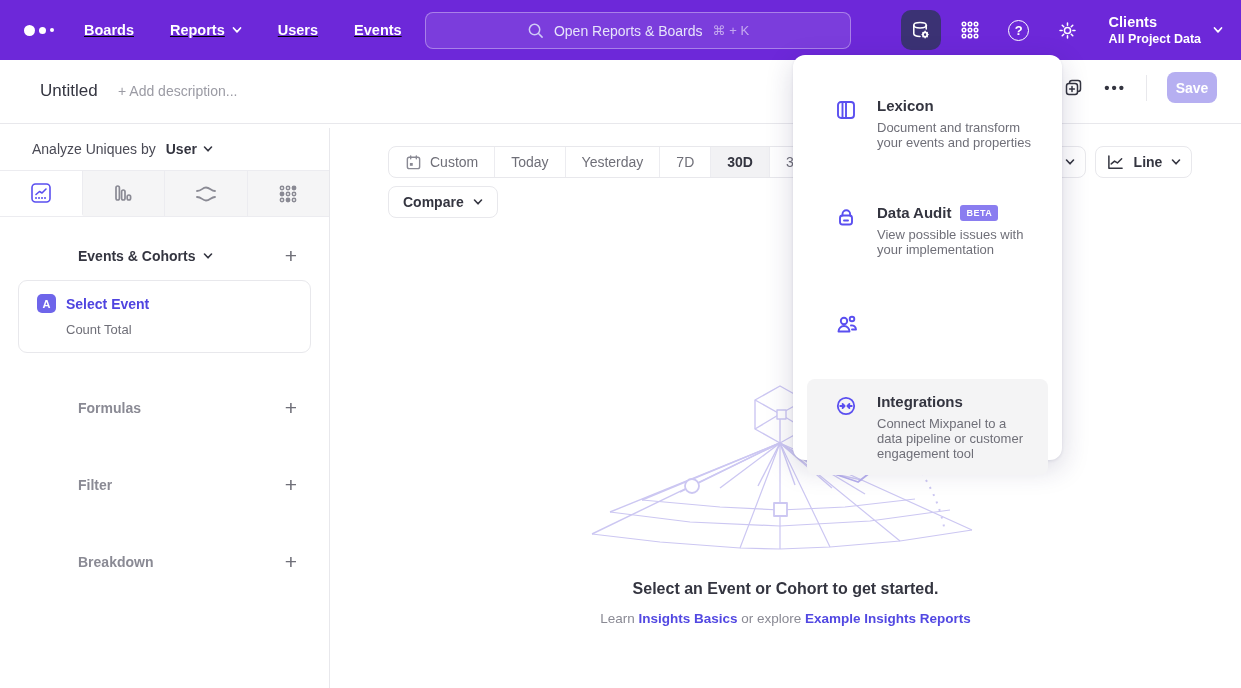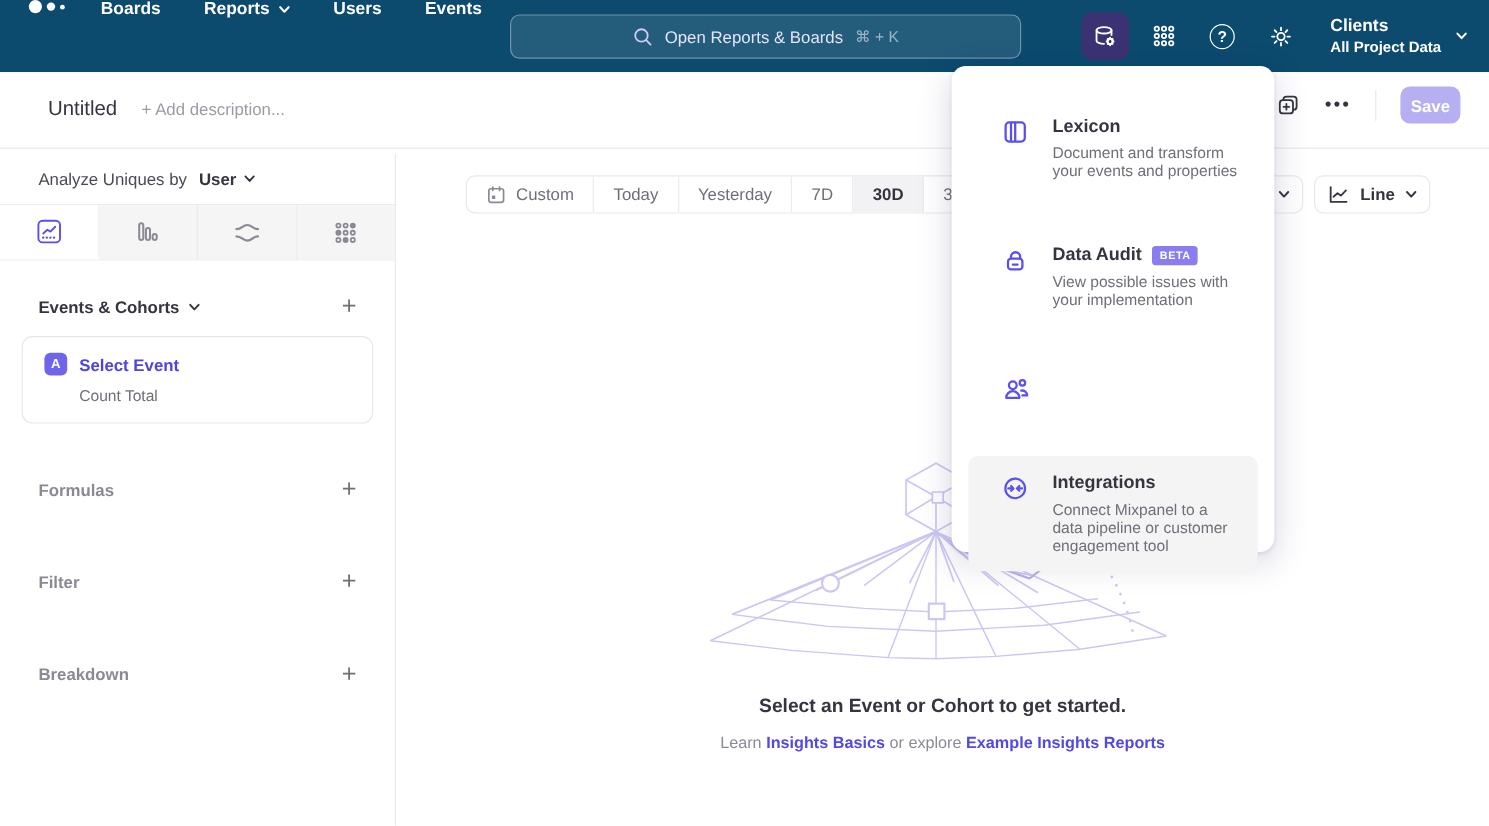--- a/index.html
+++ b/index.html
@@ -1,20 +1,20 @@
 <!DOCTYPE html>
 <html><head>
 <meta charset="utf-8">
 <style>
   * { margin:0; padding:0; box-sizing:border-box; }
   html,body { width:1241px; height:688px; overflow:hidden; font-family:"Liberation Sans", sans-serif; background:#fff; }
   .app { position:relative; width:1241px; height:688px; }
 
   
-  .topbar { position:absolute; left:0; top:0; width:100%; height:60px; background:#0c4a6e; display:flex; align-items:flex-start; }
+  .topbar { position:absolute; left:0; top:0; width:100%; height:60px; background:#6d28d9; display:flex; align-items:center;text-decoration:underline; }
   .logo { display:flex; align-items:center; gap:4px; margin-left:24px; width:40px; }
   .logo .d1{ width:11px;height:11px;border-radius:50%;background:#fff; }
   .logo .d2{ width:7px;height:7px;border-radius:50%;background:#fff; }
   .logo .d3{ width:4px;height:4px;border-radius:50%;background:#fff; }
   .nav { display:flex; align-items:center; gap:36px; margin-left:20px; }
   .nav-item { color:#fff; font-size:14.5px; font-weight:600; display:flex; align-items:center; gap:7px; cursor:pointer; }
   .chev-w { width:10px; height:10px; }
   .searchbox { position:absolute; left:425px; top:12px; width:426px; height:37px; background:rgba(255,255,255,0.10); border:1px solid rgba(255,255,255,0.35); border-radius:8px; display:flex; align-items:center; justify-content:center; gap:10px; color:#e6e4fb; font-size:14px; }
   .searchbox .shortcut { color:rgba(255,255,255,0.55); font-size:13px; }
   .top-right { position:absolute; right:18px; top:0; height:60px; display:flex; align-items:center; gap:9px; }
@@ -38,21 +38,21 @@
   
   .sidebar { position:absolute; left:0; top:128px; width:330px; height:564px; background:#fff; border-right:1px solid #e8e8ec; }
   .analyze-row { height:42px; display:flex; align-items:center; padding-left:32px; gap:6px; font-size:14px; color:#4a4a55; }
   .analyze-row .val { font-weight:700; color:#343540; margin-left:4px; display:flex; align-items:center; gap:6px; cursor:pointer; }
   .tabs { display:flex; height:47px; border-top:1px solid #ececf0; border-bottom:1px solid #ececf0; }
   .tab { flex:1; display:flex; align-items:center; justify-content:center; background:#f5f5f6; border-right:1px solid #ececf0; cursor:pointer; }
   .tab:last-child { border-right:none; }
   .tab.active { background:#fff; border-bottom:2px solid #fff; }
   .side-pad { padding:0 32px 0 32px; }
   .section-head { margin-top:28px; display:flex; align-items:center; justify-content:space-between; }
-  .section-head .lbl { font-size:14px; font-weight:700; color:#343540; display:flex; align-items:center; gap:8px; cursor:pointer; }
+  .section-head .lbl { font-size:14px; font-weight:700; color:#343540; display:flex; align-items:center; gap:8px; cursor:pointer;margin-left:46px; }
   .section-head .lbl.muted { color:#8a8a94; font-weight:600; cursor:default; }
   .plus-btn { background:none; border:none; color:#6f6f78; font-size:21px; font-weight:400; line-height:1; cursor:pointer; }
   .event-card { margin:14px 18px 0 18px; border:1px solid #e8e8ec; border-radius:9px; padding:13px 18px 15px 18px; cursor:pointer; }
   .event-line { display:flex; align-items:center; gap:10px; }
   .abadge { width:19px; height:19px; border-radius:5px; background:#6e65ea; color:#fff; font-size:11px; font-weight:700; display:flex; align-items:center; justify-content:center; }
   .evt-name { color:#4f44e0; font-size:14px; font-weight:700; }
   .evt-metric { margin:9px 0 0 29px; color:#6f6f78; font-size:13px; }
   .gap-section { margin-top:44px; }
 
   
@@ -284,20 +284,26 @@
           <span>30D</span>
         </div>
       <div class="seg">
           <span>3M</span>
         </div>
       <div class="seg">
           <span>6M</span>
         </div>
     </div>
 
+    <div class="compare-btn">
+      <span>Compare</span>
+      <svg width="10" height="10" viewBox="0 0 10 10">
+          <polyline points="1.5,3 5,6.8 8.5,3" fill="none" stroke="#343540" stroke-width="1.6" stroke-linecap="round" stroke-linejoin="round"></polyline>
+        </svg>
+    </div>
 
     <div class="interval-btn">
       <svg width="10" height="10" viewBox="0 0 10 10">
           <polyline points="1.5,3 5,6.8 8.5,3" fill="none" stroke="#343540" stroke-width="1.6" stroke-linecap="round" stroke-linejoin="round"></polyline>
         </svg>
     </div>
 
     <div class="line-btn">
       <svg width="19" height="17" viewBox="0 0 20 18" fill="none" stroke="#343540" stroke-width="1.6" stroke-linecap="round" stroke-linejoin="round">
         <path d="M3 2v13h14"></path>

